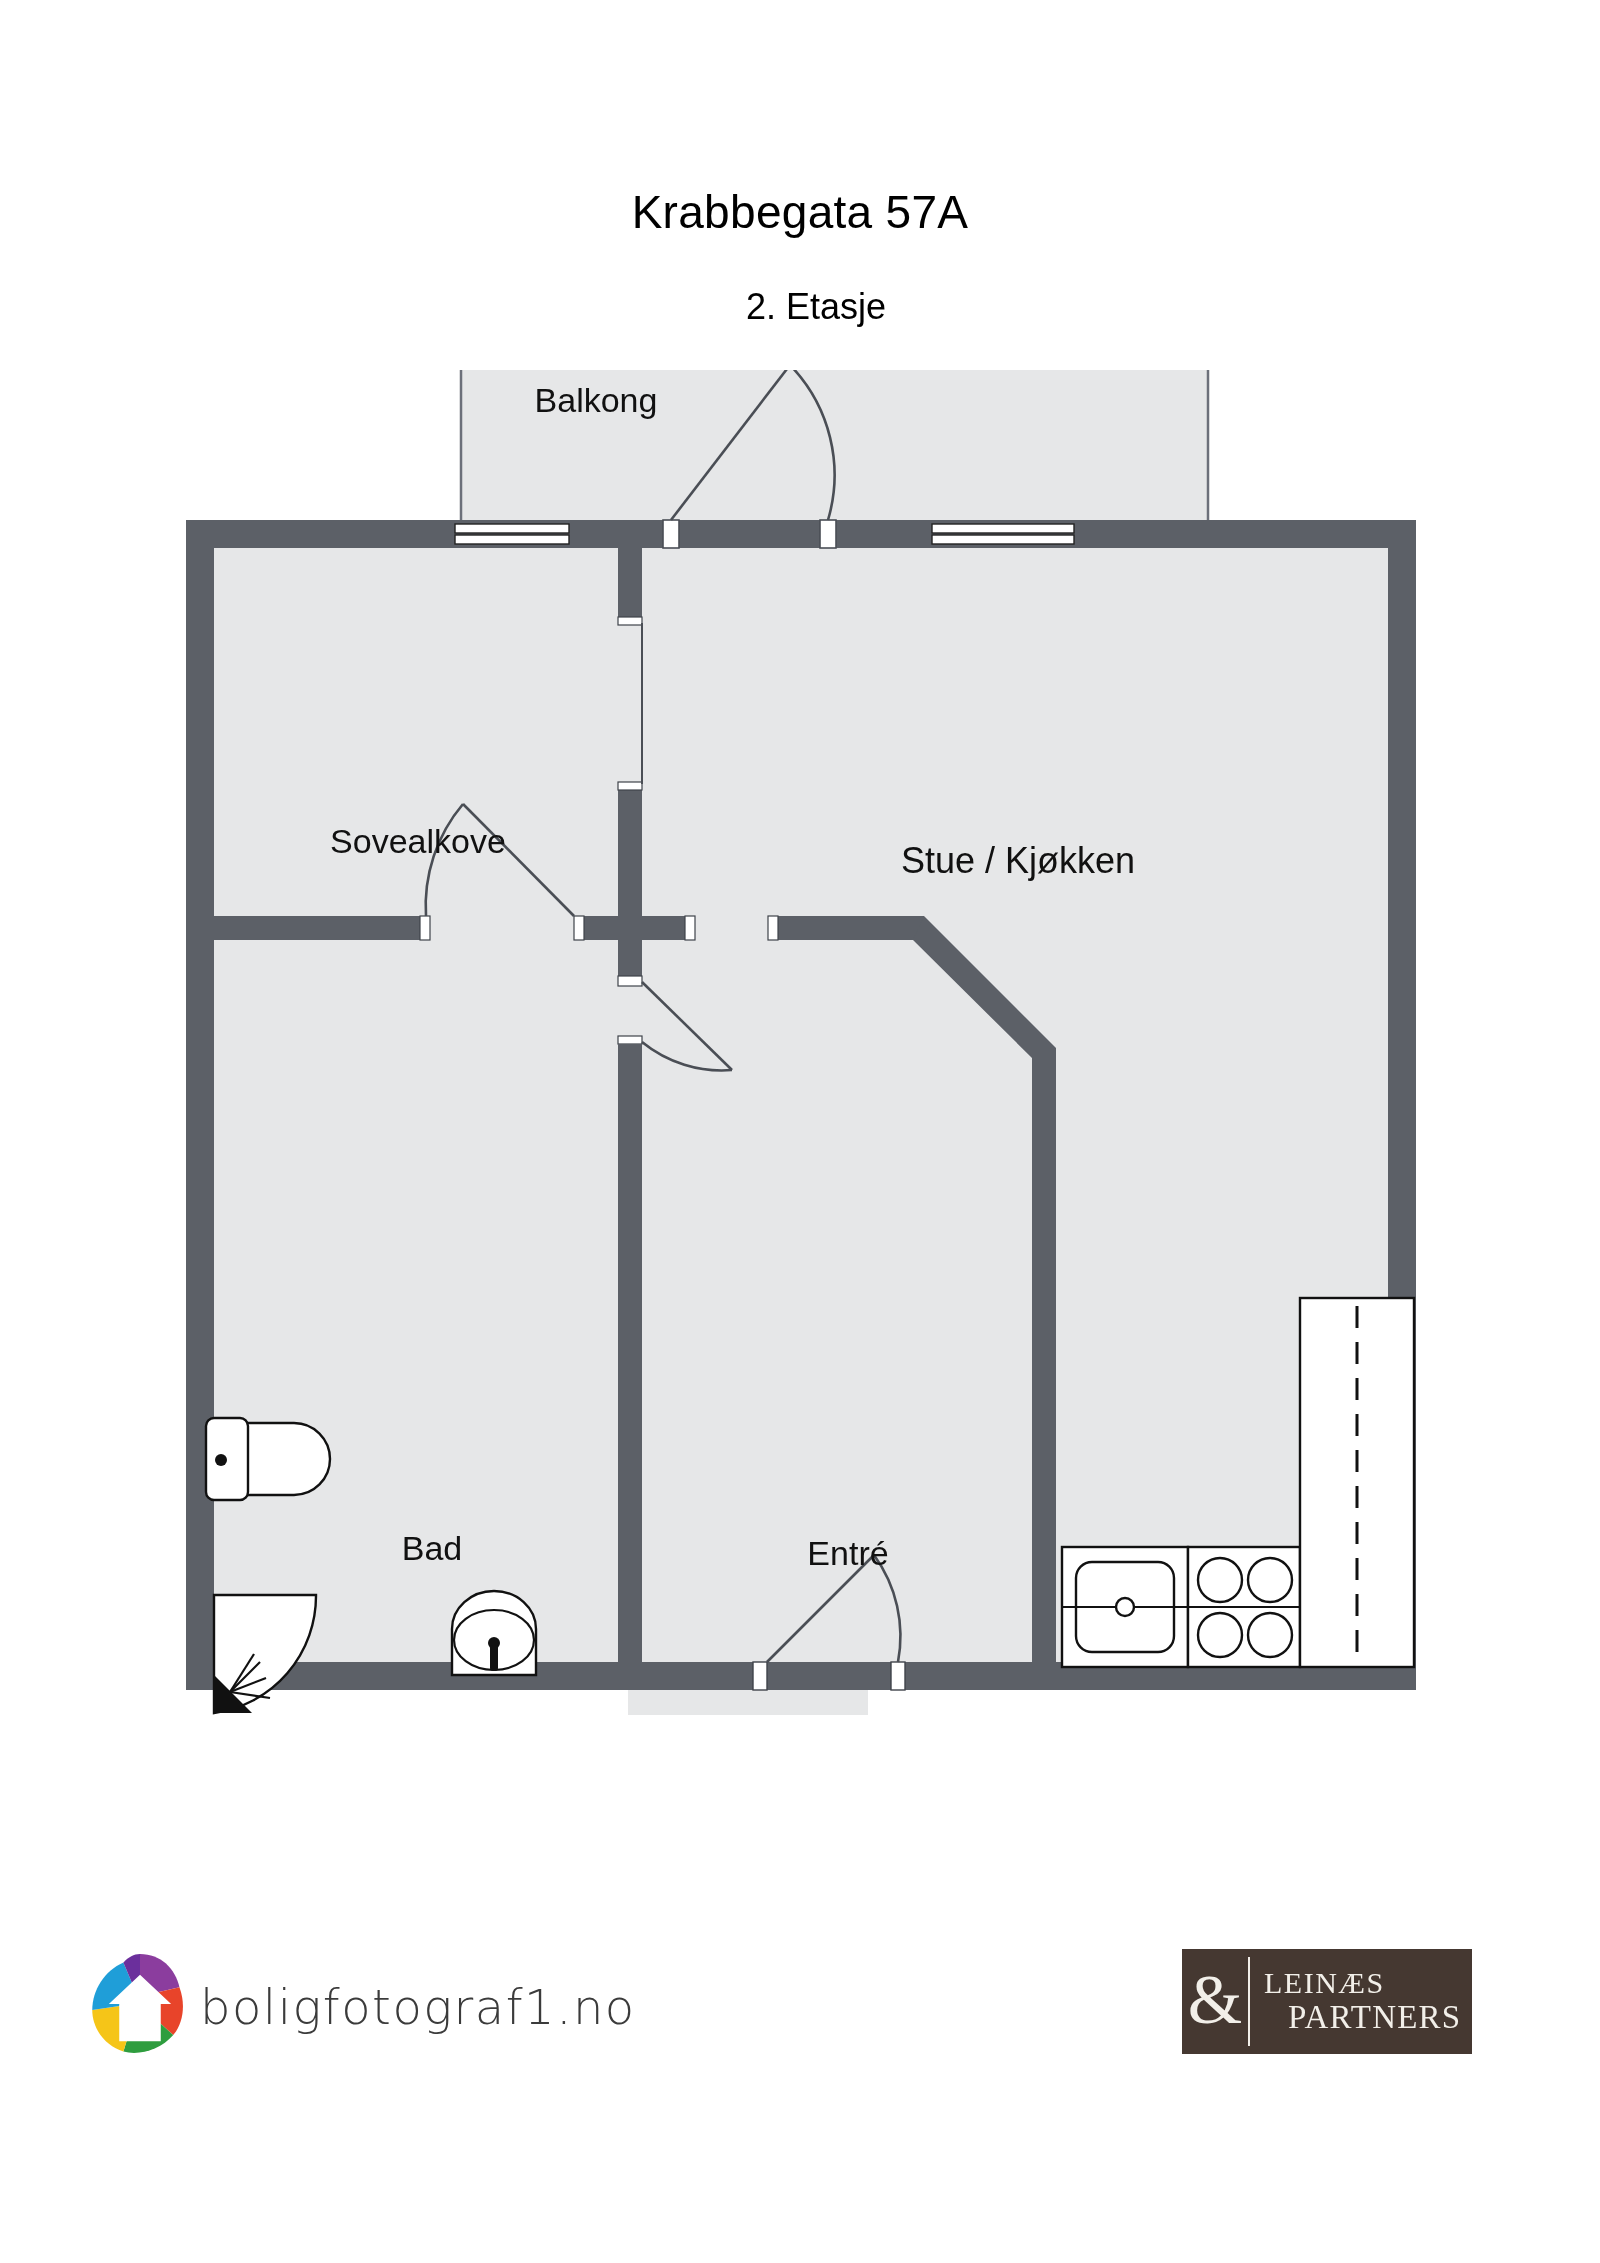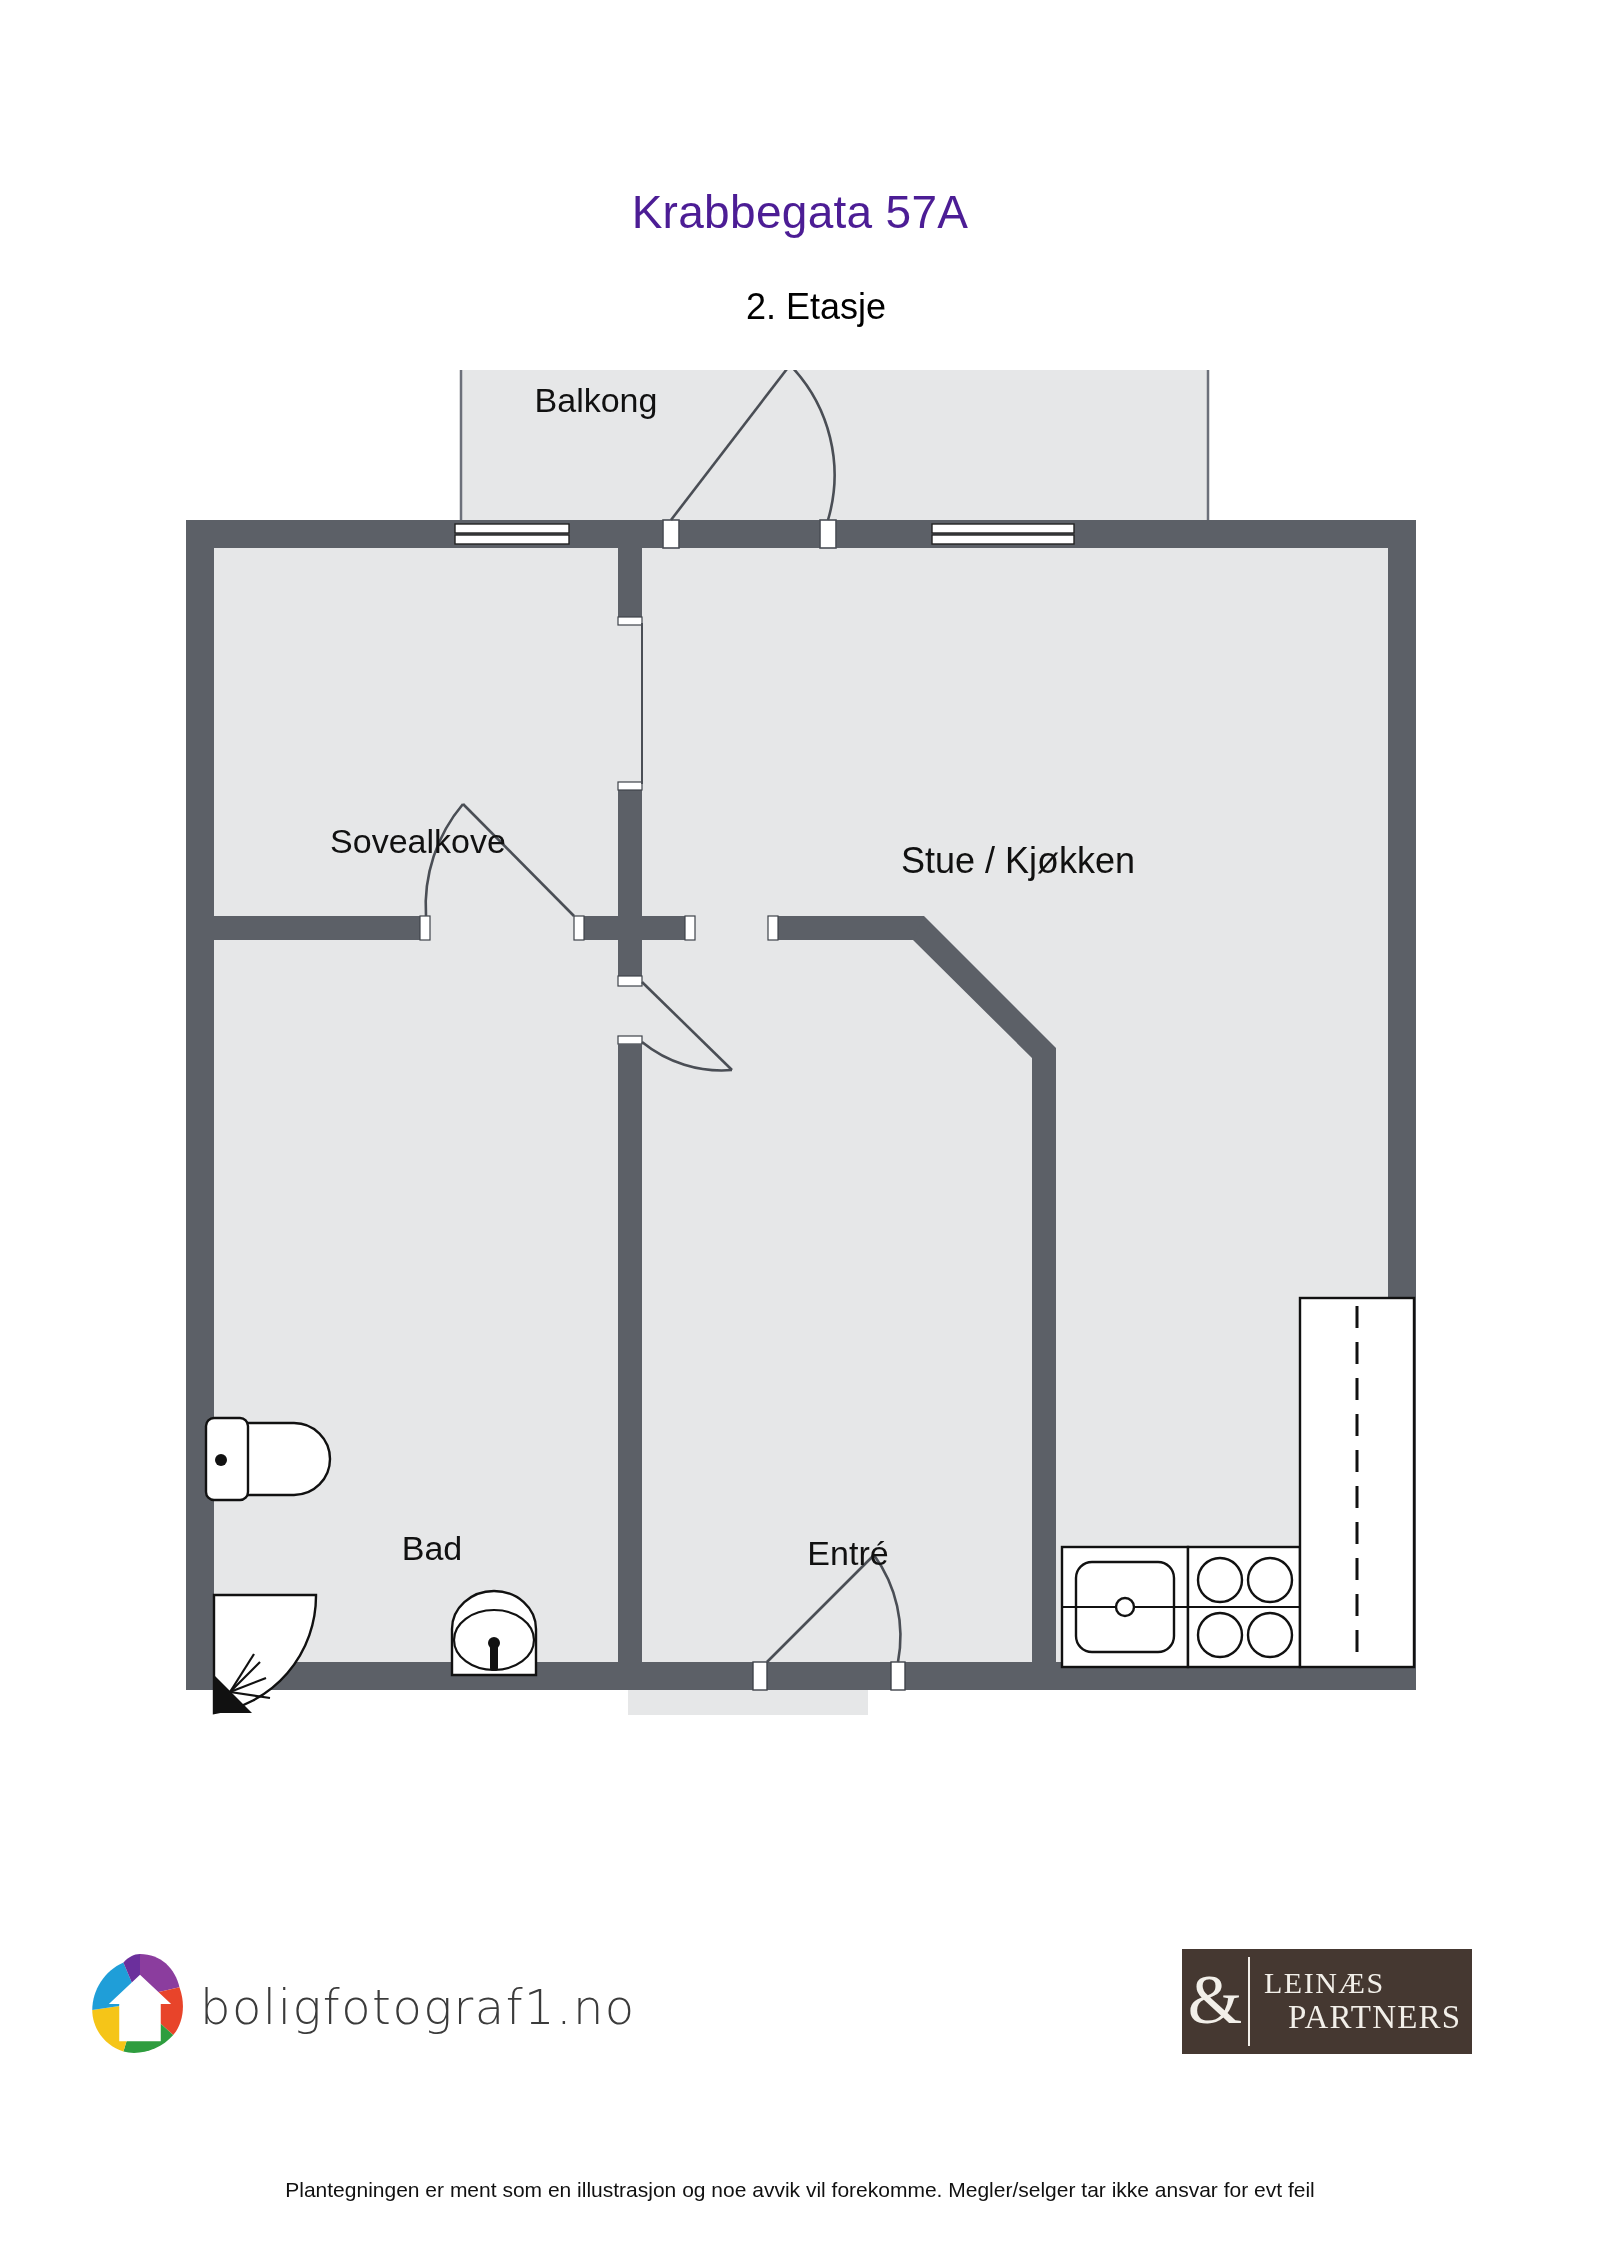--- a/index.html
+++ b/index.html
@@ -22,21 +22,21 @@
   }
   .title {
     position: absolute;
     top: 185px;
     left: 0;
     width: 1600px;
     text-align: center;
     font-size: 46px;
     font-weight: 400;
     letter-spacing: 0.3px;
-    color: #4c1d95;
+    color: #000000;
   }
   .subtitle {
     position: absolute;
     top: 286px;
     left: 16px;
     width: 1600px;
     text-align: center;
     font-size: 36px;
     font-weight: 400;
     color: #000;
@@ -302,15 +302,14 @@
 
   <div class="lp-logo">
     <div class="lp-amp">&amp;</div>
     <div class="lp-rule"></div>
     <div class="lp-names">
       <span class="lp-l1">LEINÆS</span>
       <span class="lp-l2">PARTNERS</span>
     </div>
   </div>
 
-  <div class="disclaimer">Plantegningen er ment som en illustrasjon og noe avvik vil forekomme. Megler/selger tar ikke ansvar for evt feil</div>
 
 </div>
 
 </body></html>

